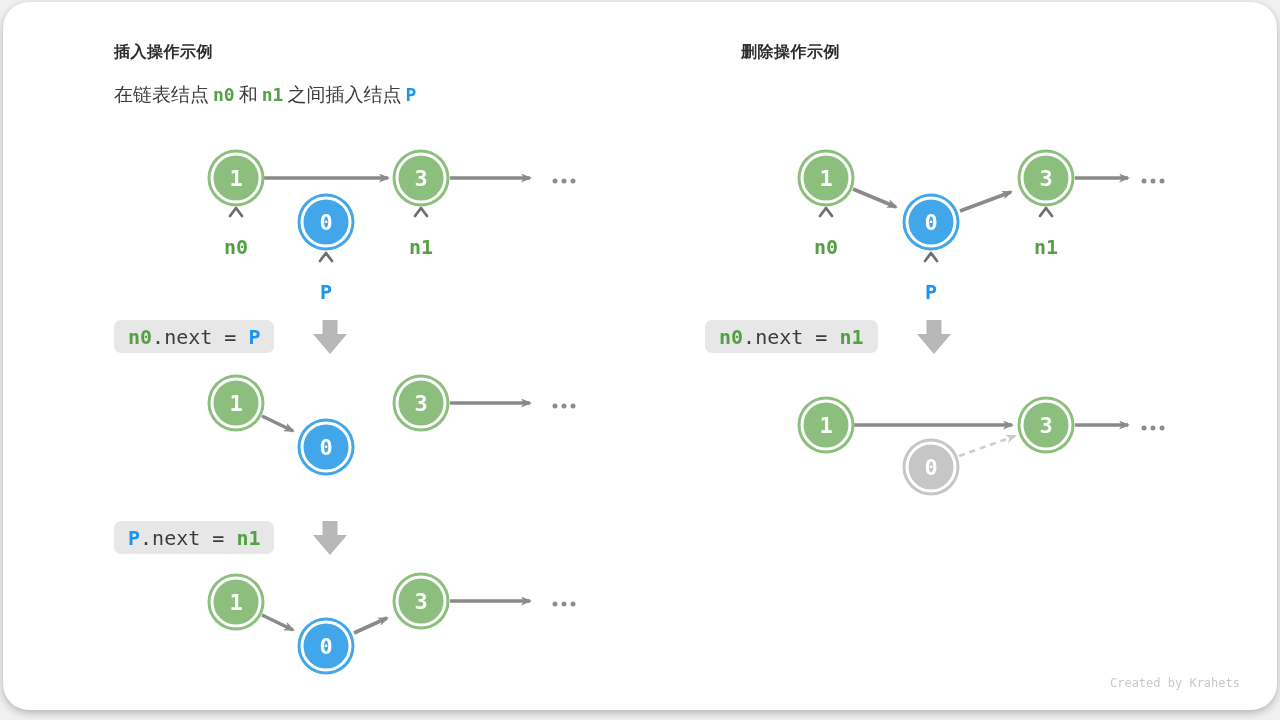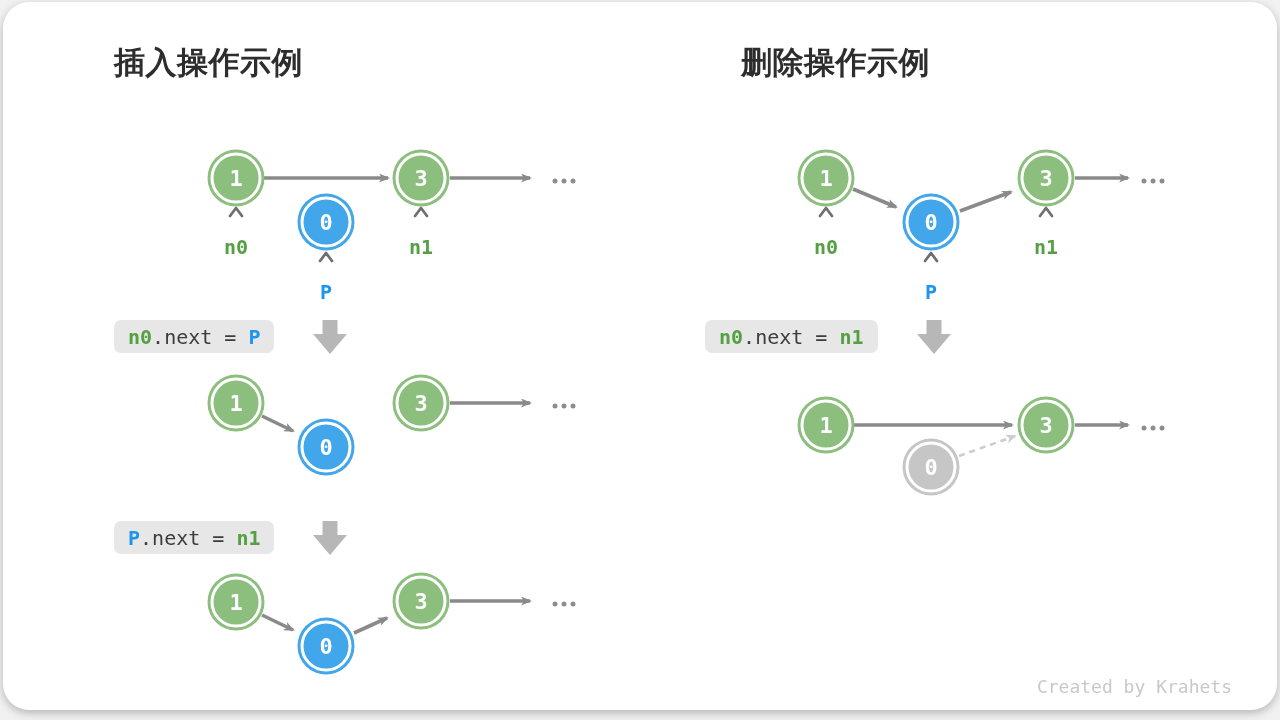--- a/index.html
+++ b/index.html
@@ -1,40 +1,40 @@
 <!DOCTYPE html>
 <html><head>
 <meta charset="utf-8">
 <style>
   html,body{margin:0;padding:0;}
   body{width:1280px;height:720px;background:#ffffff;font-family:"Liberation Sans","DejaVu Sans",sans-serif;overflow:hidden;}
   .page{position:relative;width:1280px;height:720px;background:#f1f1f1;}
   .card{position:absolute;left:3px;top:2px;right:3px;bottom:10px;background:#ffffff;border-radius:26px;box-shadow:0 3px 8px rgba(0,0,0,.25);}
   .abs{position:absolute;}
-  .panel-title{font-size:31px;font-weight:700;color:#2d2d2d;letter-spacing:.5px;}
+  .panel-title{font-size:16px;font-weight:700;color:#2d2d2d;letter-spacing:.5px;}
   .panel-subtitle{font-size:19px;color:#3d3d3d;white-space:pre;}
   .panel-subtitle .tok{font-family:"DejaVu Sans Mono","Liberation Mono",monospace;font-weight:700;font-size:18px;margin:0 4px;}
   .tok-green{color:#55a044;font-weight:700;}
   .tok-blue{color:#1d95ec;font-weight:700;}
   .node{position:absolute;width:45px;height:45px;border-radius:50%;border:3px solid #fff;
         display:flex;align-items:center;justify-content:center;transform:translate(-50%,-50%);
         font-family:"DejaVu Sans Mono","Liberation Mono",monospace;font-weight:700;font-size:22px;color:#ffffff;}
   .node.green{background:#8cbe7d;box-shadow:0 0 0 3px #8cbe7d;}
   .node.blue{background:#41a6ea;box-shadow:0 0 0 3px #41a6ea;}
   .node.gray{background:#c6c6c6;box-shadow:0 0 0 3px #c6c6c6;}
   .nlabel{position:absolute;transform:translate(-50%,-50%);font-family:"DejaVu Sans Mono","Liberation Mono",monospace;
           font-weight:700;font-size:20px;}
   .nlabel.green{color:#55a044;}
   .nlabel.blue{color:#1d95ec;}
   .codebox{position:absolute;height:33px;background:#e7e7e7;border-radius:7px;display:flex;align-items:center;
            padding:0 14px;font-family:"DejaVu Sans Mono","Liberation Mono",monospace;font-size:20px;color:#3c3c3c;white-space:pre;}
   .dots{position:absolute;display:flex;gap:4px;transform:translate(-50%,-50%);}
   .dots i{width:5px;height:5px;border-radius:50%;background:#8d8d8d;display:block;}
-  .credit{position:absolute;right:48px;top:676px;font-family:"DejaVu Sans Mono","Liberation Mono",monospace;
-          font-size:18px;color:#c9c9c9;}
+  .credit{position:absolute;right:40px;top:676px;font-family:"DejaVu Sans Mono","Liberation Mono",monospace;
+          font-size:12px;color:#c9c9c9;}
   svg.arrows{position:absolute;left:0;top:0;pointer-events:none;}
 </style>
 </head>
 <body>
 
 <div class="page">
   <div class="card"></div>
 
   <svg class="arrows" width="1280" height="720" viewBox="0 0 1280 720">
     <defs>
@@ -77,20 +77,21 @@
     </g>
 
     <g fill="#b7b7b7">
       <path d="M322.5,320 H337.5 V334 H347 L330,354 L313,334 H322.5 Z"></path>
       <path d="M322.5,521 H337.5 V535 H347 L330,555 L313,535 H322.5 Z"></path>
       <path d="M926.5,320 H941.5 V334 H951 L934,354 L917,334 H926.5 Z"></path>
     </g>
   </svg>
 
   <div class="abs panel-title" style="left:114px;top:42px;">插入操作示例</div>
+  <div class="abs panel-subtitle" style="left:114px;top:82px;"><span>在链表结点</span><span class="tok tok-green">n0</span><span>和</span><span class="tok tok-green">n1</span><span>之间插入结点</span><span class="tok tok-blue">P</span></div>
 
   <div class="node green" style="left:236px;top:178px;">1</div>
   <div class="node green" style="left:421px;top:178px;">3</div>
   <div class="node blue" style="left:326px;top:222px;">0</div>
   <div class="dots" style="left:564px;top:181px;">
       <i></i>
       <i></i>
       <i></i>
     </div>
   <div class="nlabel green" style="left:236px;top:247px;">n0</div>

